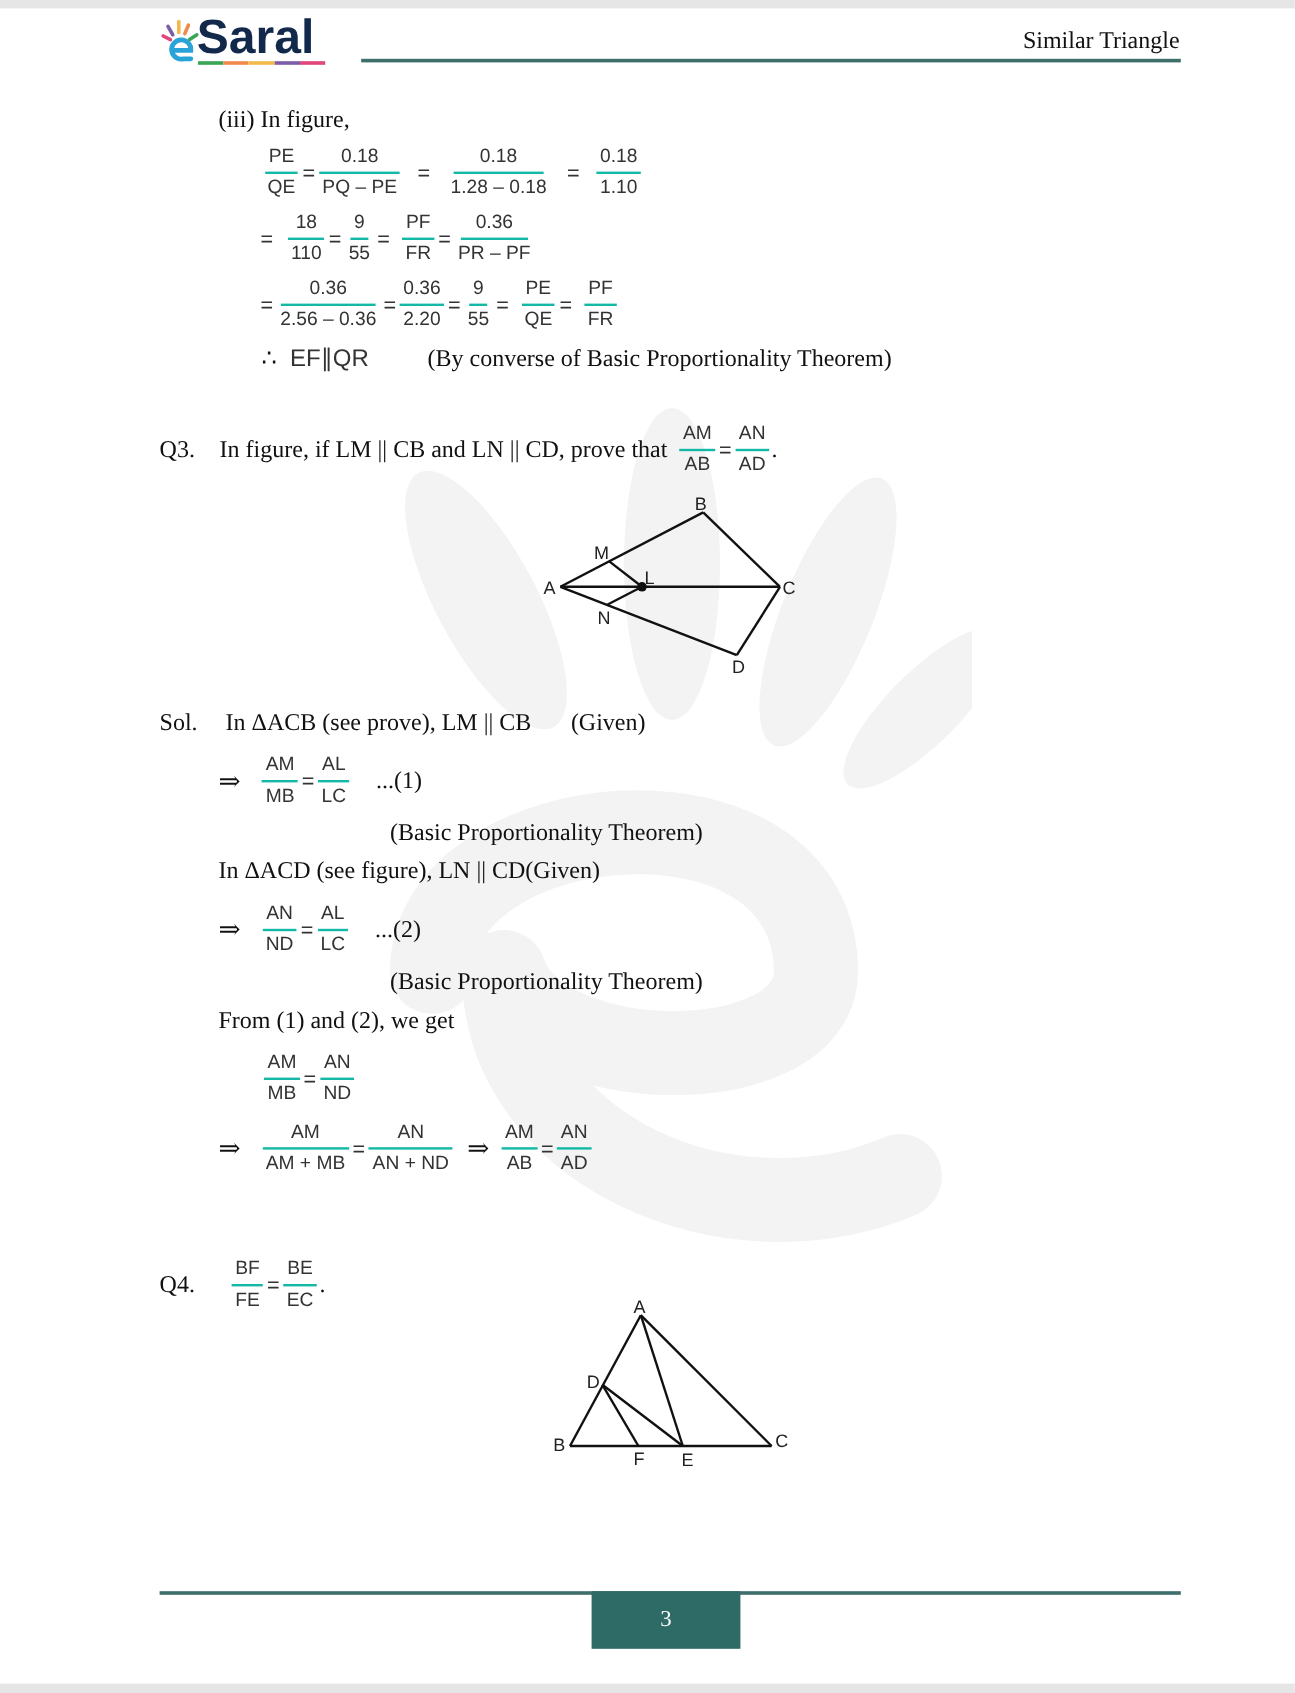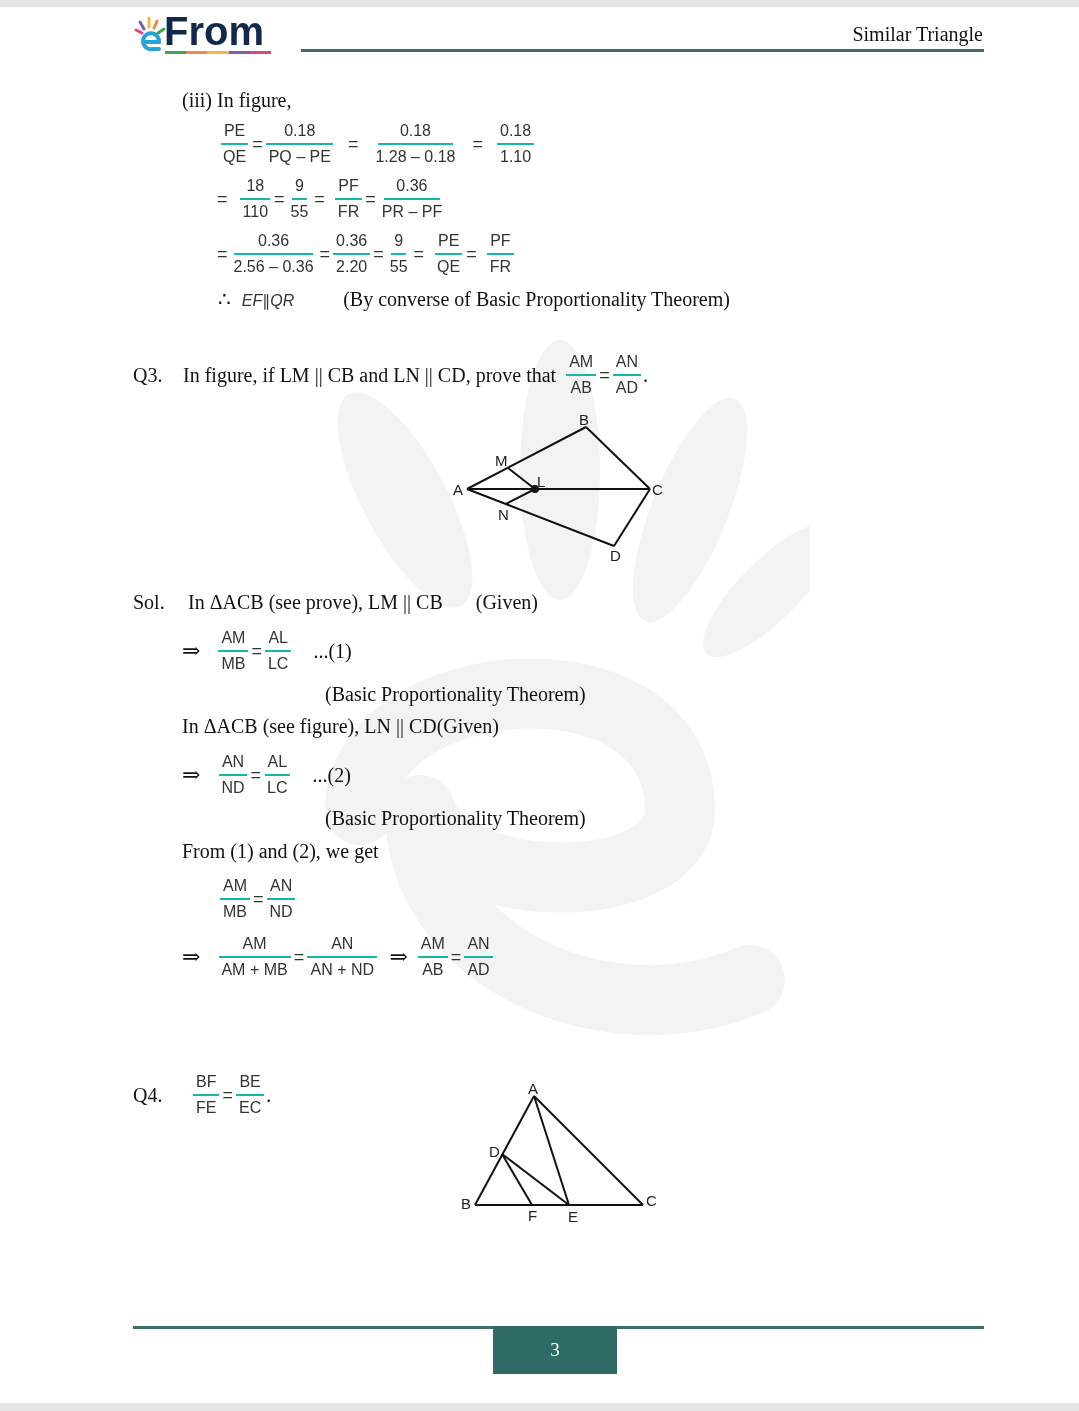--- a/index.html
+++ b/index.html
@@ -14,41 +14,41 @@
   .header-line{left:301px;top:49px;width:683px;height:3px;background:#3f6f6b;}
   .header-title{right:96px;top:22px;font-size:21px;color:#111;}
   .watermark{left:250px;top:340px;width:560px;height:740px;pointer-events:none;}
   .txt{font-size:20px;line-height:24px;white-space:nowrap;}
   .bold{font-weight:normal;}
   .frac{display:inline-flex;flex-direction:column;align-items:center;vertical-align:middle;font-family:"Liberation Sans","DejaVu Sans",sans-serif;font-size:16px;color:#333;line-height:20px;margin:0 2px;}
   .frac .num{padding:0 3px 2px;border-bottom:2px solid #14b8a6;}
   .frac .den{padding:2px 3px 0;}
   .eq{font-family:"Liberation Sans","DejaVu Sans",sans-serif;font-size:18px;color:#333;vertical-align:middle;margin:0 1px;}
   .mathrow{display:flex;align-items:center;white-space:nowrap;}
-  .sans{font-family:"Liberation Sans","DejaVu Sans",sans-serif;font-size:16px;color:#333;font-style:italic;}
+  .sans{font-family:"Liberation Sans","DejaVu Sans",sans-serif;font-size:20px;color:#333;}
   .arrow{font-size:22px;margin-right:16px;}
   .footer-line{left:133px;top:1326px;width:851px;height:3px;background:#3f6f6b;}
   .page-box{left:493px;top:1326px;width:124px;height:48px;background:#2e6a66;color:#fff;display:flex;align-items:center;justify-content:center;font-size:19px;}
   svg text{font-family:"Liberation Sans","DejaVu Sans",sans-serif;}
 </style>
 </head>
 <body>
 
 <div class="topbar"></div>
 
 <div class="abs logo">
   <svg width="34" height="46" viewBox="0 0 34 46" style="position:absolute;left:0;top:0;">
     <line x1="3" y1="20" x2="9" y2="23" stroke="#e0457b" stroke-width="3" stroke-linecap="round"></line>
     <line x1="7" y1="12" x2="11" y2="19" stroke="#7b5ea7" stroke-width="3" stroke-linecap="round"></line>
     <line x1="16" y1="8" x2="16" y2="17" stroke="#f2b84b" stroke-width="3" stroke-linecap="round"></line>
     <line x1="24" y1="11" x2="21" y2="18" stroke="#f08a4b" stroke-width="3" stroke-linecap="round"></line>
     <line x1="31" y1="19" x2="25" y2="23" stroke="#3aa655" stroke-width="3" stroke-linecap="round"></line>
     <path d="M10 32 H26 A8 8 0 1 0 20 39 L26 39" fill="none" stroke="#29a3d8" stroke-width="4" stroke-linecap="round"></path>
   </svg>
-  <span class="logo-text">From</span>
+  <span class="logo-text">Saral</span>
   <div class="logo-underline">
     <span style="background:#3aa655"></span>
       <span style="background:#f08a4b"></span>
       <span style="background:#f2b84b"></span>
       <span style="background:#7b5ea7"></span>
       <span style="background:#e0457b"></span>
   </div>
 </div>
 <div class="abs header-line"></div>
 <div class="abs header-title txt">Similar Triangle</div>
@@ -199,21 +199,21 @@
   <span class="eq">=</span>
   <span class="frac">
       <span class="num">AL</span>
       <span class="den">LC</span>
     </span>
   <span style="margin-left:20px">...(1)</span>
 </div>
 
 <div class="abs txt" style="left:325px;top:682px;">(Basic Proportionality Theorem)</div>
 
-<div class="abs txt" style="left:182px;top:714px;">In ΔACB (see figure), LN || CD(Given)</div>
+<div class="abs txt" style="left:182px;top:714px;">In ΔACD (see figure), LN || CD(Given)</div>
 
 <div class="abs mathrow txt" style="left:182px;top:752px;">
   <span class="arrow">⇒</span>
   <span class="frac">
       <span class="num">AN</span>
       <span class="den">ND</span>
     </span>
   <span class="eq">=</span>
   <span class="frac">
       <span class="num">AL</span>
@@ -254,21 +254,21 @@
       <span class="num">AM</span>
       <span class="den">AB</span>
     </span>
   <span class="eq">=</span>
   <span class="frac">
       <span class="num">AN</span>
       <span class="den">AD</span>
     </span>
 </div>
 
-<div class="abs mathrow txt" style="left:133px;top:1072px;">
+<div class="abs mathrow txt" style="left:133px;top:1048px;">
   <span class="bold" style="width:50px;display:inline-block">Q4.</span>
   <span style="margin-left:10px" class="frac">
       <span class="num">BF</span>
       <span class="den">FE</span>
     </span>
   <span class="eq">=</span>
   <span class="frac">
       <span class="num">BE</span>
       <span class="den">EC</span>
     </span>

